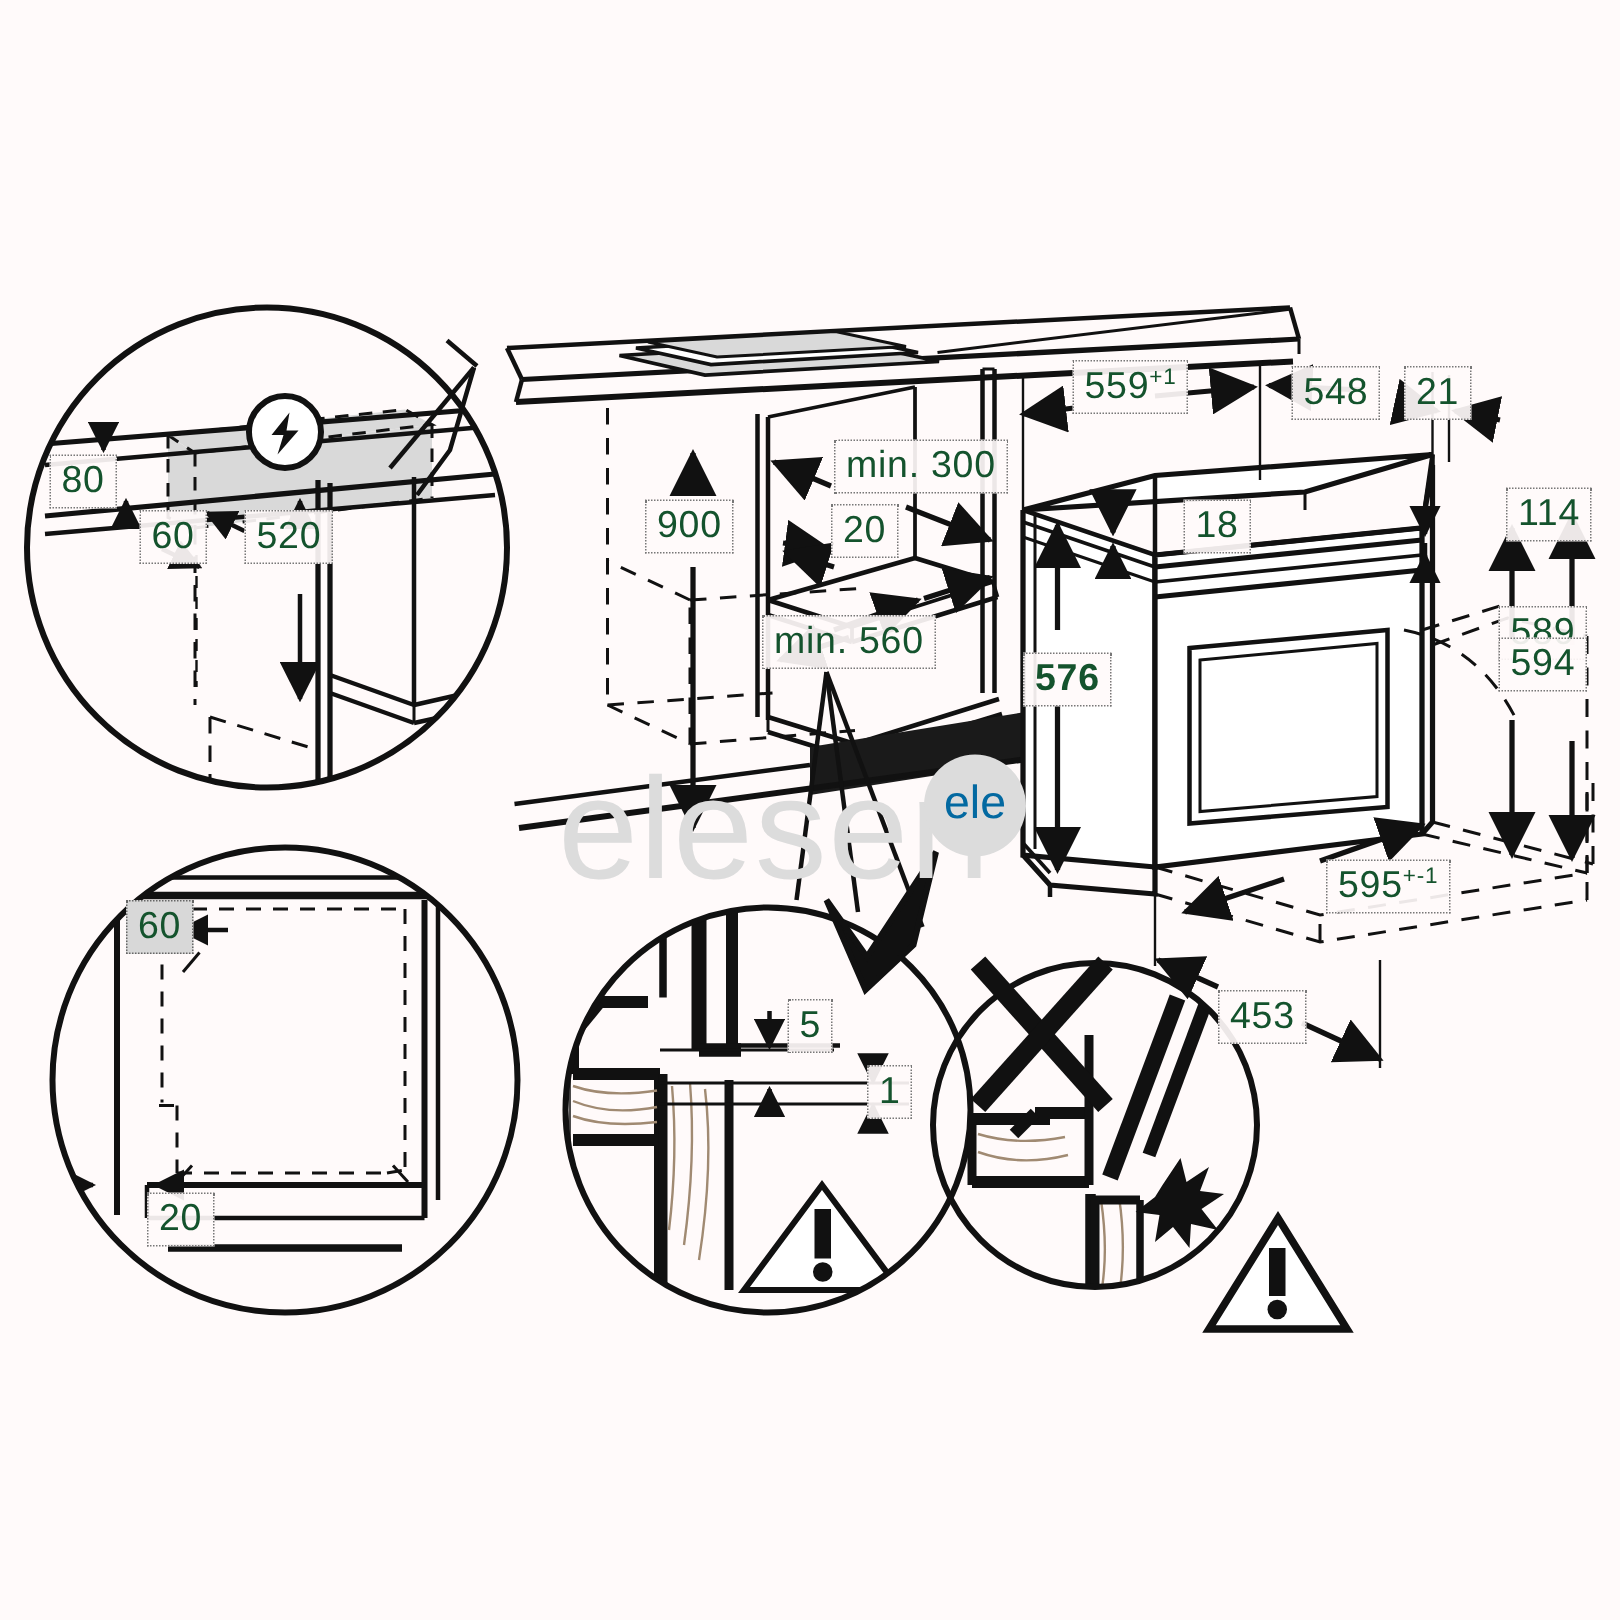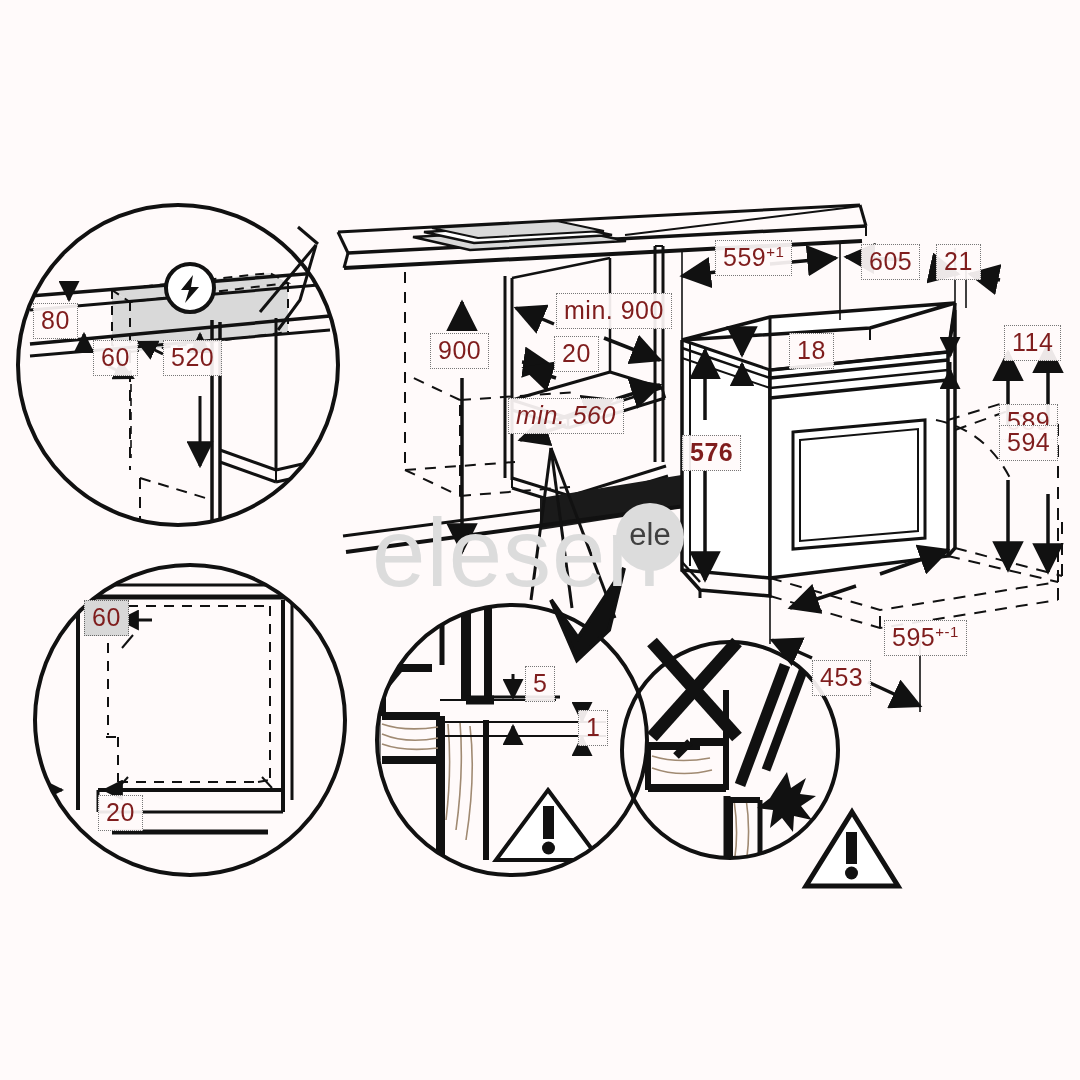--- a/index.html
+++ b/index.html
@@ -17,21 +17,21 @@
   }
   svg.layer {
     position: absolute; left: 0; top: 0;
     width: 1080px; height: 1080px;
   }
   
   .dim {
     position: absolute;
     border: 1px dotted #777;
     background: rgba(255,250,250,0.92);
-    color: #7f1d1d;
+    color: #14532d;
     font-family: "Liberation Sans", sans-serif;
     font-size: 25px;
     line-height: 1;
     padding: 4px 7px 5px 7px;
     white-space: nowrap;
     letter-spacing: 0.5px;
   }
   .dim.shaded {
     background: #d8d8d8;
     border: 1px dotted #666;
@@ -59,21 +59,21 @@
     border-radius: 50%;
     background: #dcdcdc;
     pointer-events: none;
   }
   .wm-badge span {
     position: absolute;
     left: 0; top: 14px;
     width: 68px;
     text-align: center;
     font-size: 31px;
-    color: #404040;
+    color: #0369a1;
     font-family: "Liberation Sans", sans-serif;
   }
 </style>
 </head>
 <body>
 
 <div id="stage">
 
   <svg class="layer" viewBox="0 0 1080 1080">
     <defs>
@@ -465,33 +465,33 @@
   <div class="wm-text">elesen</div>
   <div class="wm-badge">
     <span>ele</span>
   </div>
 
   <div class="dim" style="left:33px; top:303px;">80</div>
   <div class="dim" style="left:93px; top:340px;">60</div>
   <div class="dim" style="left:163px; top:340px;">520</div>
 
   <div class="dim" style="left:430px; top:333px;">900</div>
-  <div class="dim" style="left:556px; top:293px;">min. 900</div>
+  <div class="dim" style="left:556px; top:293px;">min. 300</div>
   <div class="dim" style="left:554px; top:336px;">20</div>
-  <div class="dim" style="left:508px; top:398px;font-style:italic;">min. 560</div>
+  <div class="dim" style="left:508px; top:410px;">min. 560</div>
 
   <div class="dim" style="left:715px; top:240px;"><span>559</span><sup>+1</sup></div>
-  <div class="dim" style="left:861px; top:244px;">605</div>
+  <div class="dim" style="left:861px; top:244px;">548</div>
   <div class="dim" style="left:936px; top:244px;">21</div>
   <div class="dim" style="left:753px; top:333px;margin-left:36px;">18</div>
   <div class="dim" style="left:1004px; top:325px;">114</div>
   <div class="dim" style="left:682px; top:435px;font-weight:bold;">576</div>
   <div class="dim" style="left:999px; top:392px;margin-top:12px;">589</div>
   <div class="dim" style="left:999px; top:425px;">594</div>
-  <div class="dim" style="left:884px; top:573px;margin-top:47px;"><span>595</span><sup>+-1</sup></div>
+  <div class="dim" style="left:884px; top:573px;"><span>595</span><sup>+-1</sup></div>
   <div class="dim" style="left:812px; top:660px;">453</div>
 
   <div class="dim shaded" style="left:84px; top:600px;">60</div>
   <div class="dim" style="left:98px; top:795px;">20</div>
 
   <div class="dim" style="left:525px; top:666px;">5</div>
   <div class="dim" style="left:578px; top:710px;">1</div>
 
 </div>
 

